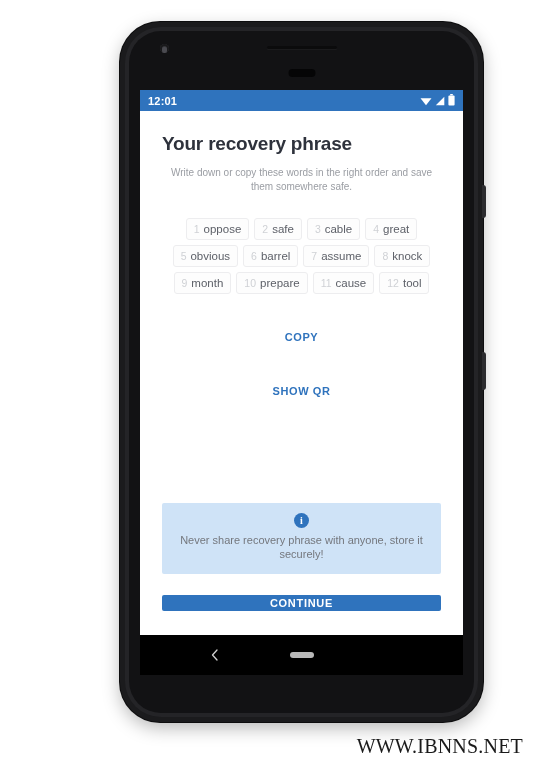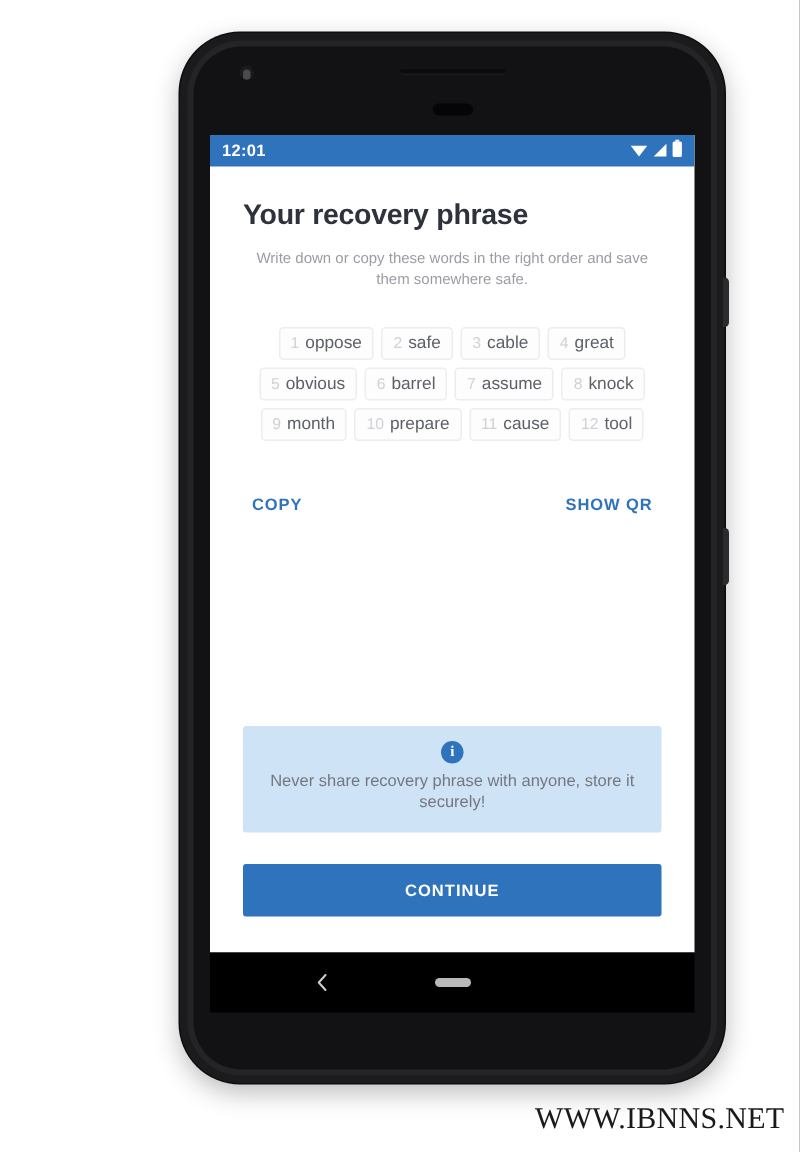--- a/index.html
+++ b/index.html
@@ -183,22 +183,23 @@
     font-size: 10.5px;
   }
   .word-chip .word-text {
     color: #5d6068;
   }
 
   
   #word-actions {
     margin-top: 33px;
     display: flex;
-    justify-content: space-between;
+    justify-content: flex-start;
     gap: 34px;
+    flex-direction: column;
   }
   .action-link {
     color: #2f73bd;
     font-size: 11px;
     font-weight: bold;
     letter-spacing: 0.6px;
     background: none;
     border: none;
     cursor: pointer;
     padding: 4px 6px;
@@ -229,21 +230,21 @@
   #info-text {
     font-size: 11px;
     line-height: 14px;
     color: #74777d;
   }
 
   
   #continue-button {
     margin: 21px 0 24px 0;
     width: 100%;
-    height: 35px;
+    height: 16px;
     background: #2f73bd;
     color: #ffffff;
     border: none;
     border-radius: 2px;
     font-size: 11px;
     font-weight: bold;
     letter-spacing: 0.7px;
     cursor: pointer;
     font-family: "Liberation Sans", sans-serif;
   }

